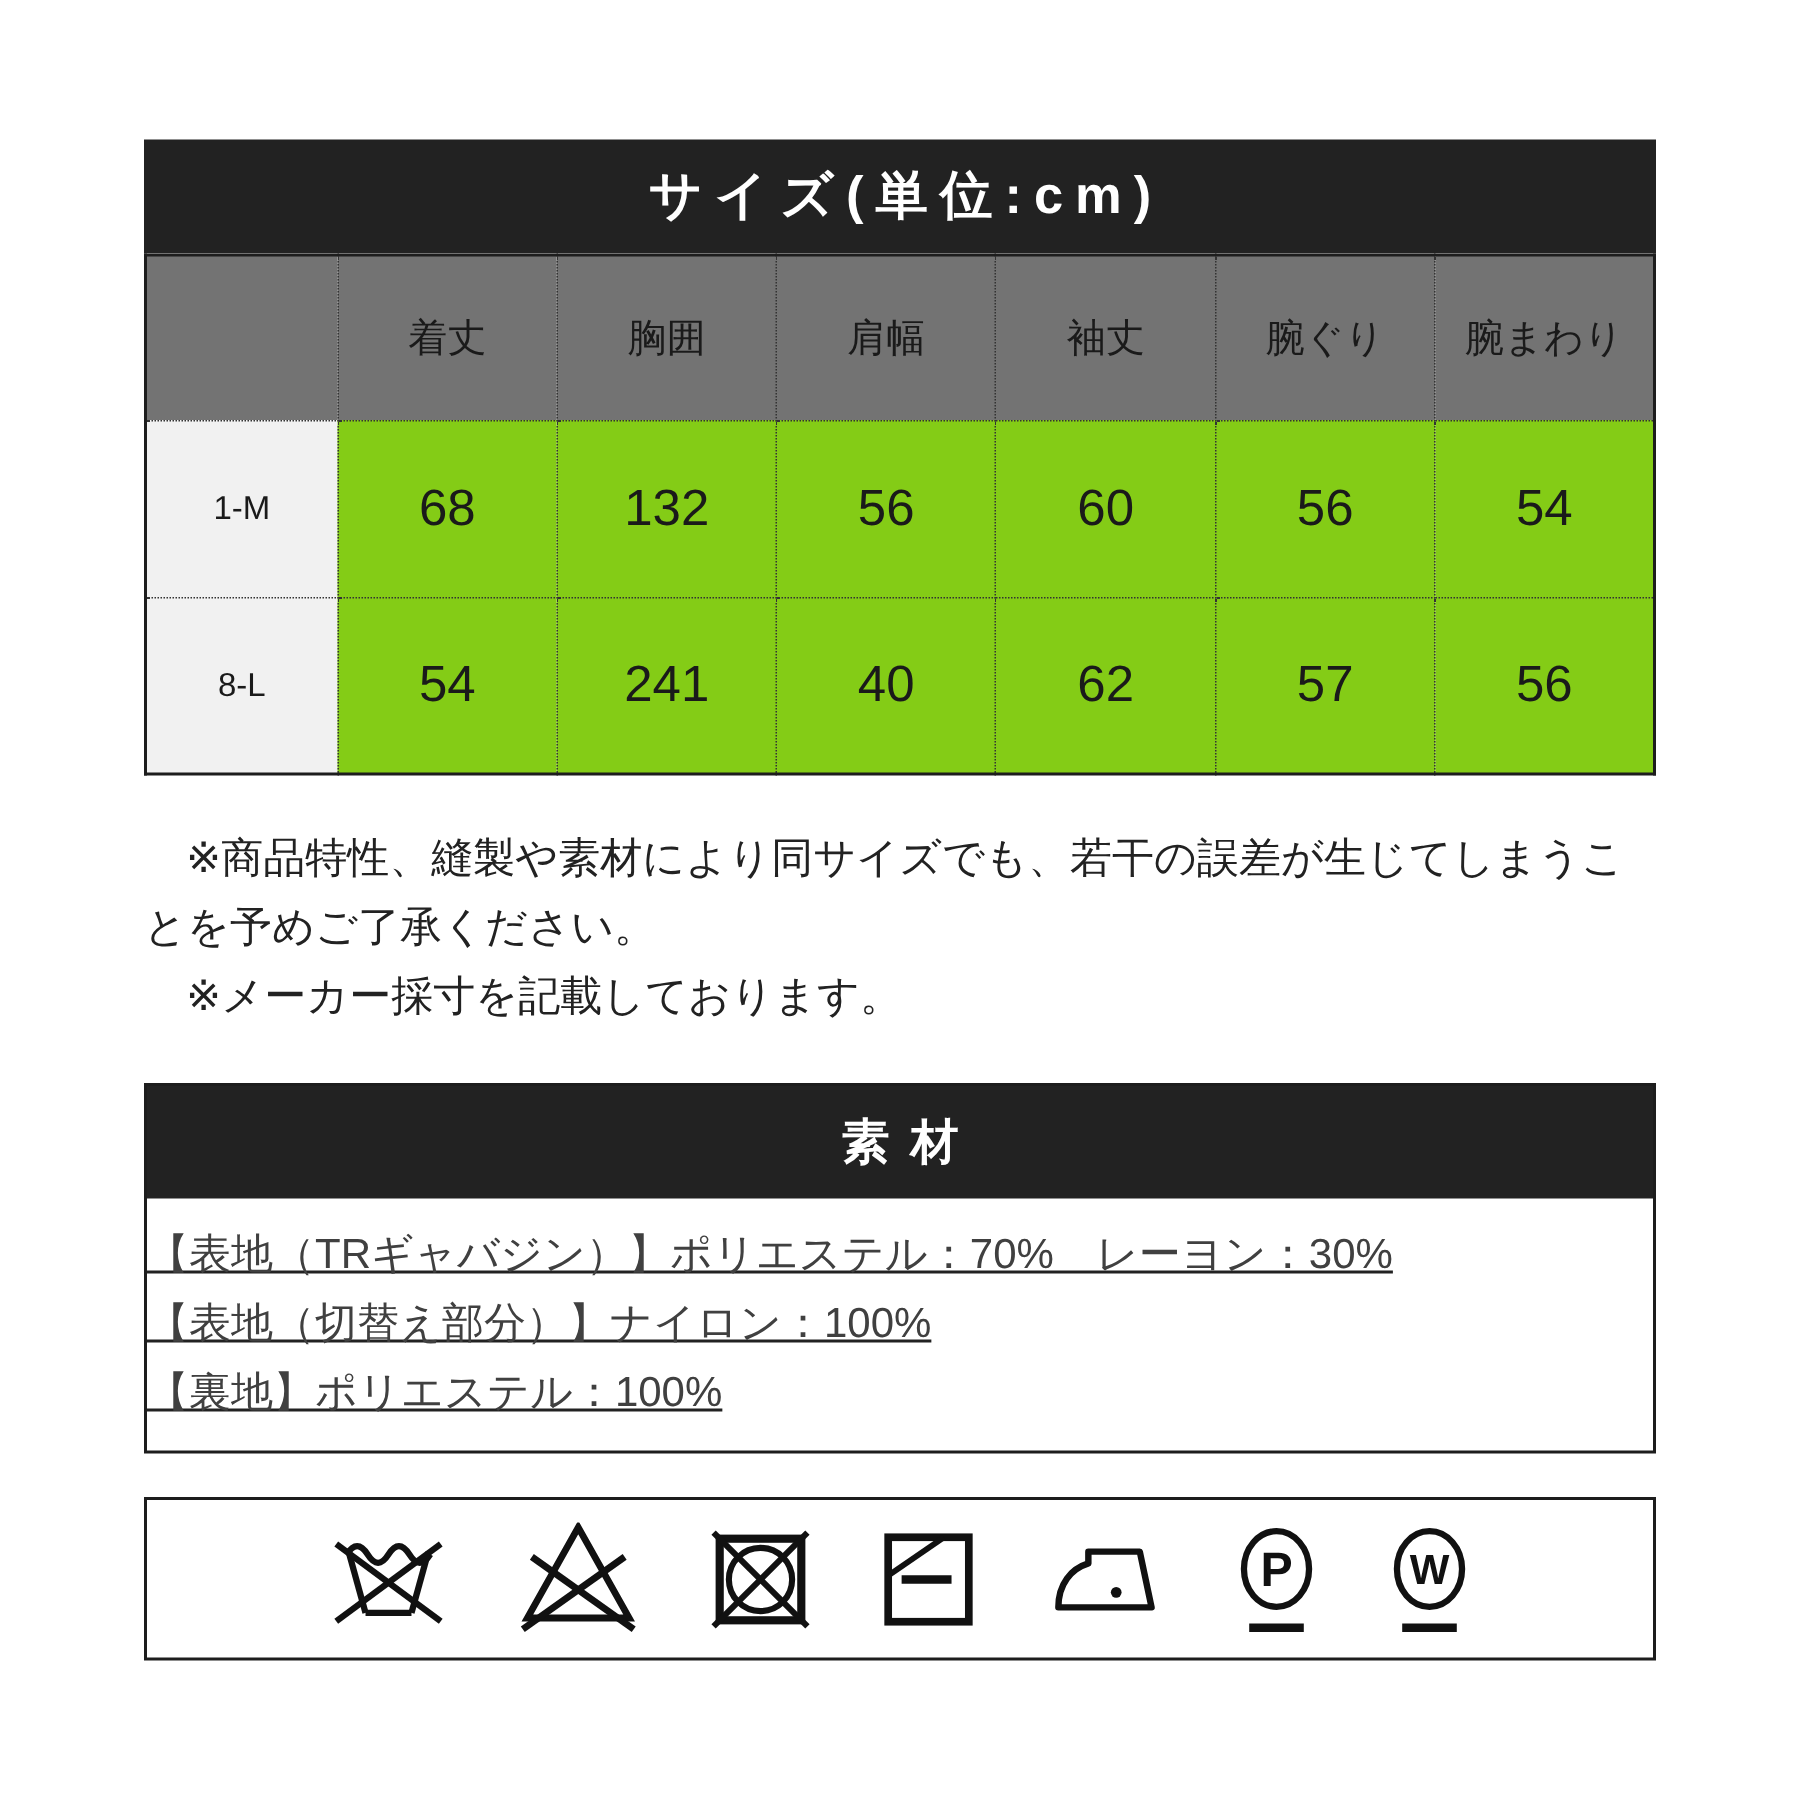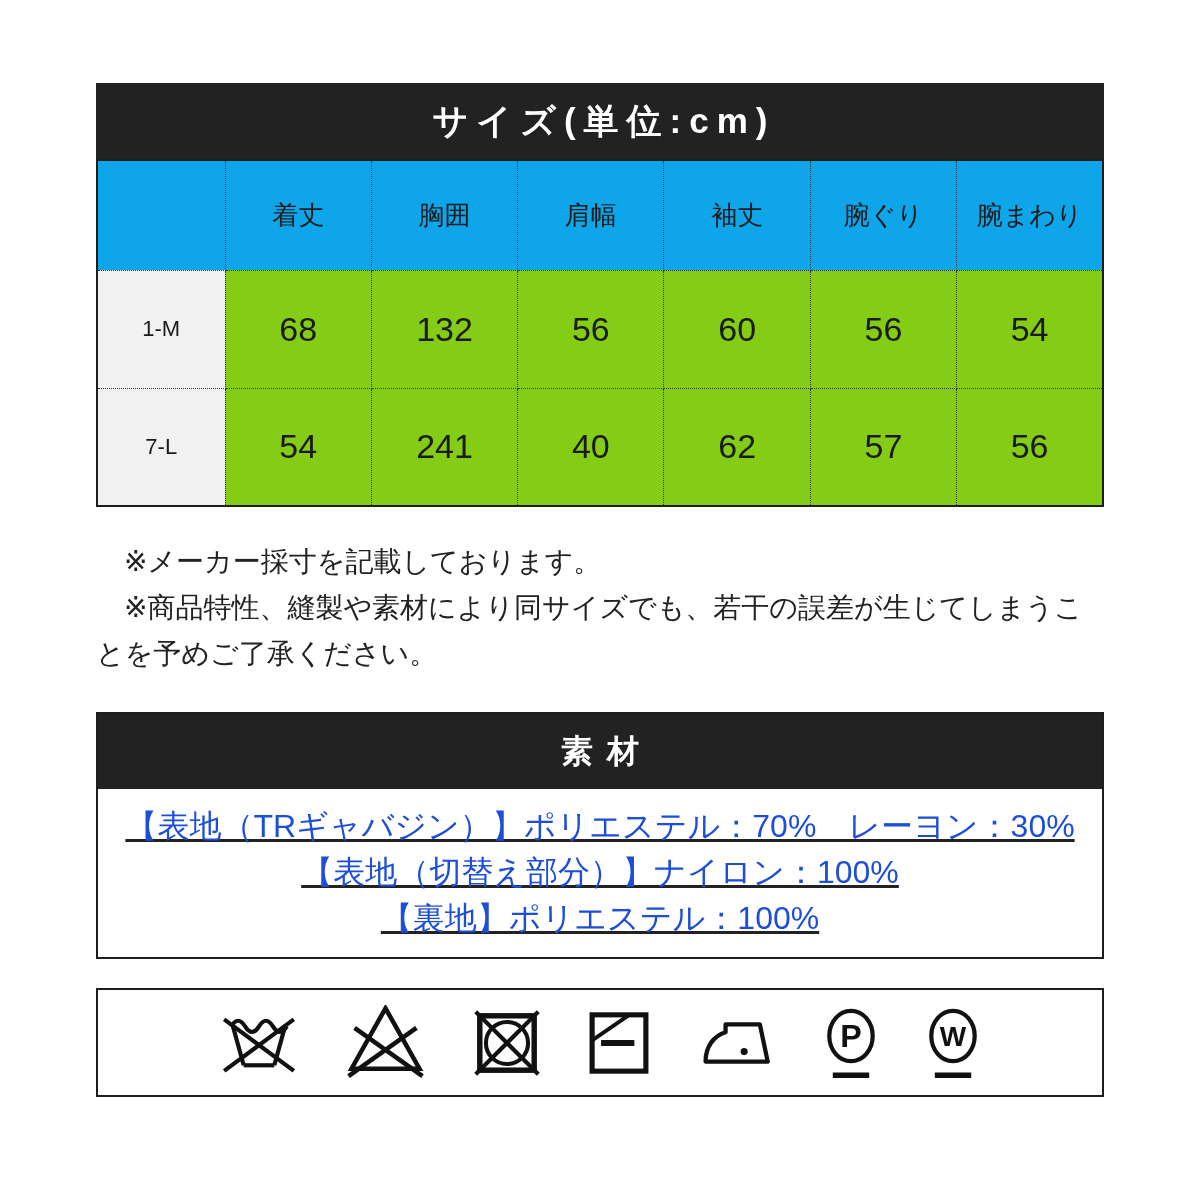--- a/index.html
+++ b/index.html
@@ -1,51 +1,51 @@
 <!DOCTYPE html>
 <html><head>
 <meta charset="utf-8">
 <style>
   html,body{margin:0;padding:0;background:#fff;}
   .page{
     width:1200px;height:1200px;overflow:hidden;background:#fff;
     font-family:"Liberation Sans","DejaVu Sans",sans-serif;color:#222;
   }
-  .content{width:1008px;margin:8px auto;padding-top:75px;}
+  .content{width:1008px;margin:18px auto;padding-top:75px;}
 
   
   .bar{
     background:#222;color:#fff;font-weight:bold;text-align:center;
   }
   .size-bar{height:76px;line-height:76px;font-size:35px;letter-spacing:8px;text-indent:8px;}
   .sub-bar{height:75px;line-height:75px;font-size:32px;letter-spacing:14px;text-indent:14px;}
 
   
   table.size-table{
     width:100%;border-collapse:collapse;table-layout:fixed;
     border:2px solid #1d1d1d;background:#fff;
   }
   table.size-table th,table.size-table td{
     border:1px dotted #333;text-align:center;vertical-align:middle;
     font-weight:normal;color:#1a1a1a;
   }
   tr.head-row{height:110px;}
-  tr.head-row th{background:#0ea5e9;font-size:26px;}
+  tr.head-row th{background:#737373;font-size:26px;}
   tr.data-row{height:118px;}
   tr.data-row th{background:#f1f1f1;font-size:22px;}
   tr.data-row td{background:#84cc16;font-size:34px;}
 
   
   .notes{margin-top:32px;font-size:28px;line-height:46px;color:#222;}
   .notes p{margin:0;text-indent:1em;}
 
   
   .boxed{border:2px solid #1d1d1d;}
   .material-section{margin-top:35px;text-decoration:underline;}
-  .material-body{padding:14px 0 16px;text-align:center;font-size:32px;line-height:46px;color:#1d4ed8;}
+  .material-body{padding:14px 0 16px;font-size:28px;line-height:46px;color:#404040;}
   .material-body p{margin:0;}
 
   .laundry-section{margin-top:29px;}
   .icons-row{
     height:105px;display:flex;align-items:center;justify-content:center;gap:46px;
   }
   .icons-row svg{display:block;}
   .care{stroke:#111;stroke-width:6;fill:none;}
   .care-thick{stroke:#111;stroke-width:8;fill:none;}
   .care-fill{fill:#111;stroke:none;}
@@ -87,35 +87,35 @@
         <tr class="data-row">
           <th>1-M</th>
           <td>68</td>
           <td>132</td>
           <td>56</td>
           <td>60</td>
           <td>56</td>
           <td>54</td>
         </tr>
         <tr class="data-row">
-          <th>7-L</th>
+          <th>8-L</th>
           <td>54</td>
           <td>241</td>
           <td>40</td>
           <td>62</td>
           <td>57</td>
           <td>56</td>
         </tr>
       </tbody>
         </table>
     </section>
 
     <div class="notes">
+      <p>※商品特性、縫製や素材により同サイズでも、若干の誤差が生じてしまうことを予めご了承ください。</p>
       <p>※メーカー採寸を記載しております。</p>
-      <p>※商品特性、縫製や素材により同サイズでも、若干の誤差が生じてしまうことを予めご了承ください。</p>
     </div>
 
     <section class="boxed material-section">
       <div class="bar sub-bar">
         <span>素材</span>
       </div>
       <div class="material-body">
         <p>【表地（TRギャバジン）】ポリエステル：70%　レーヨン：30%</p>
         <p>【表地（切替え部分）】ナイロン：100%</p>
         <p>【裏地】ポリエステル：100%</p>

